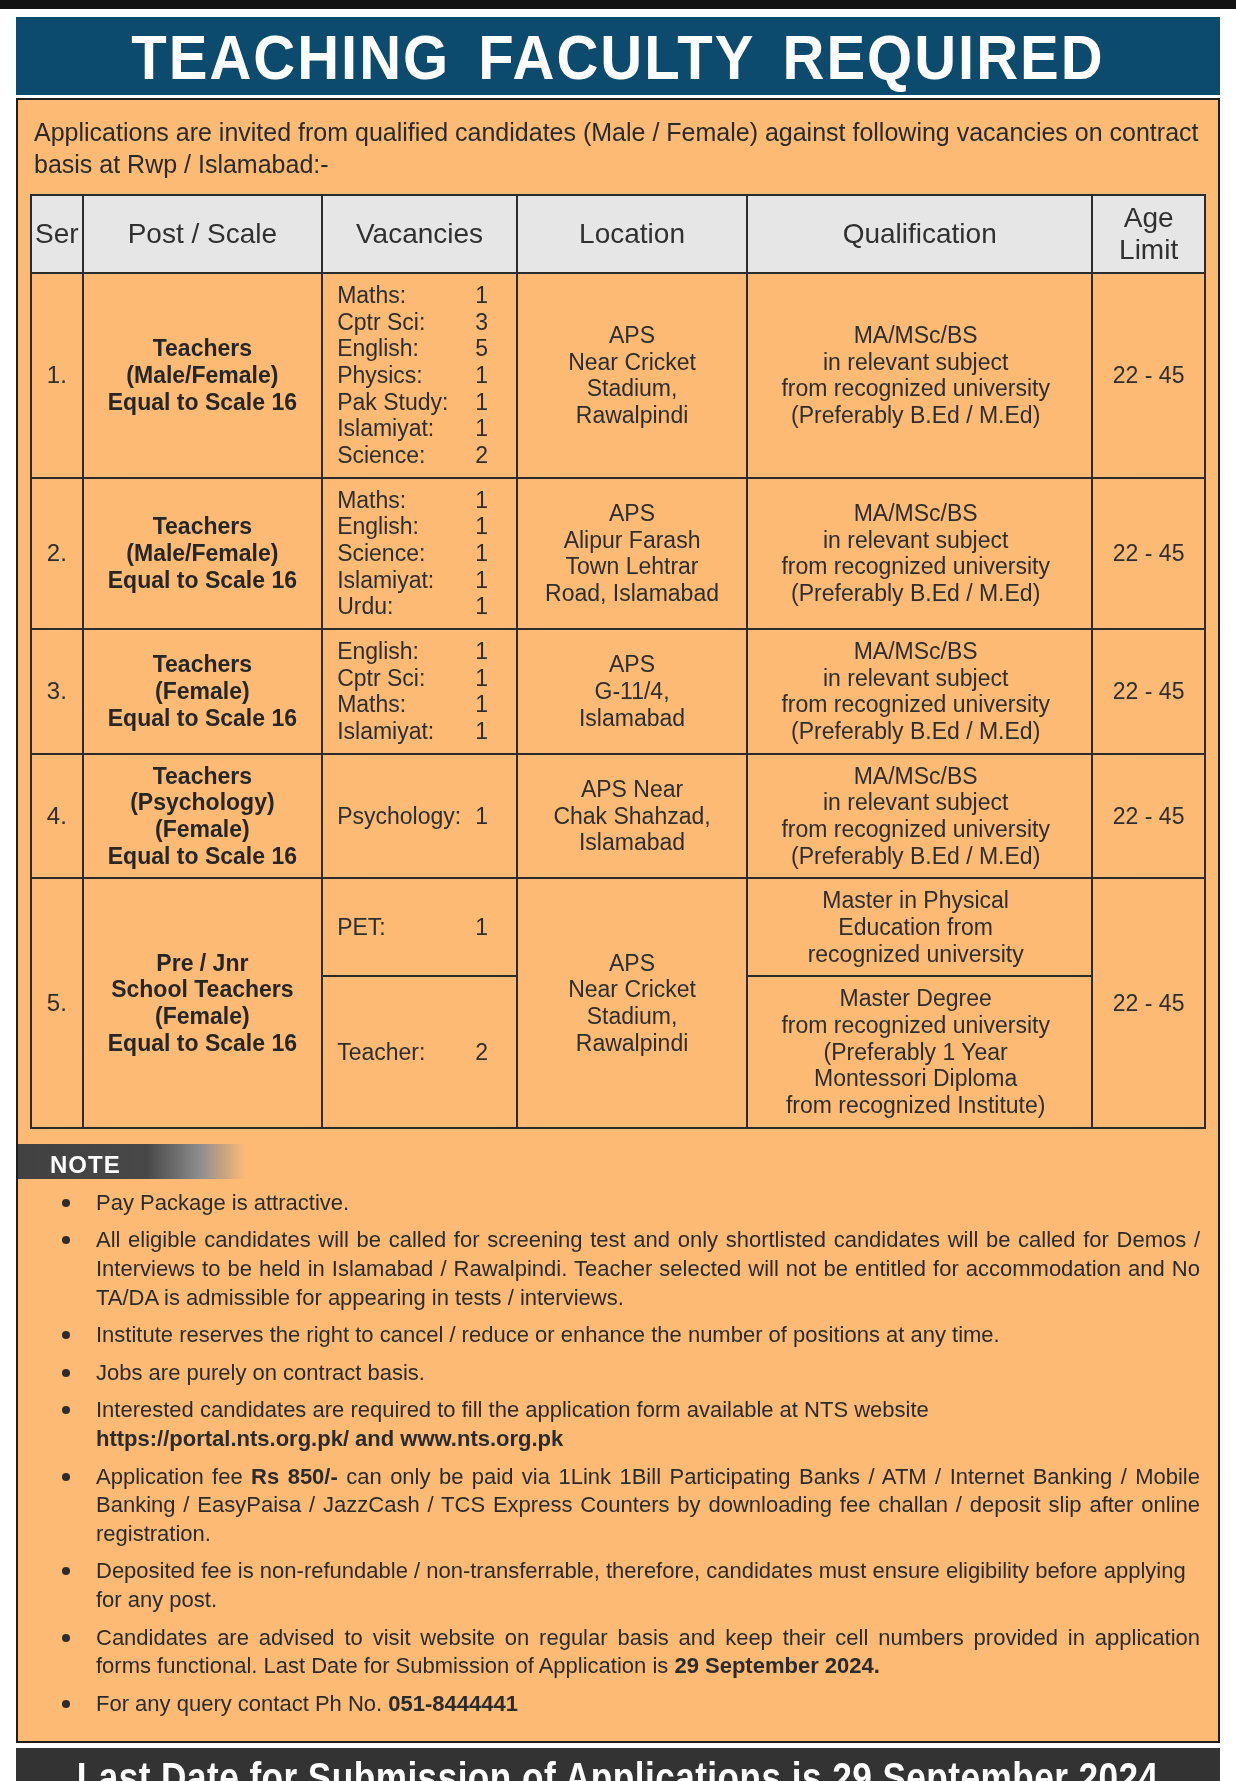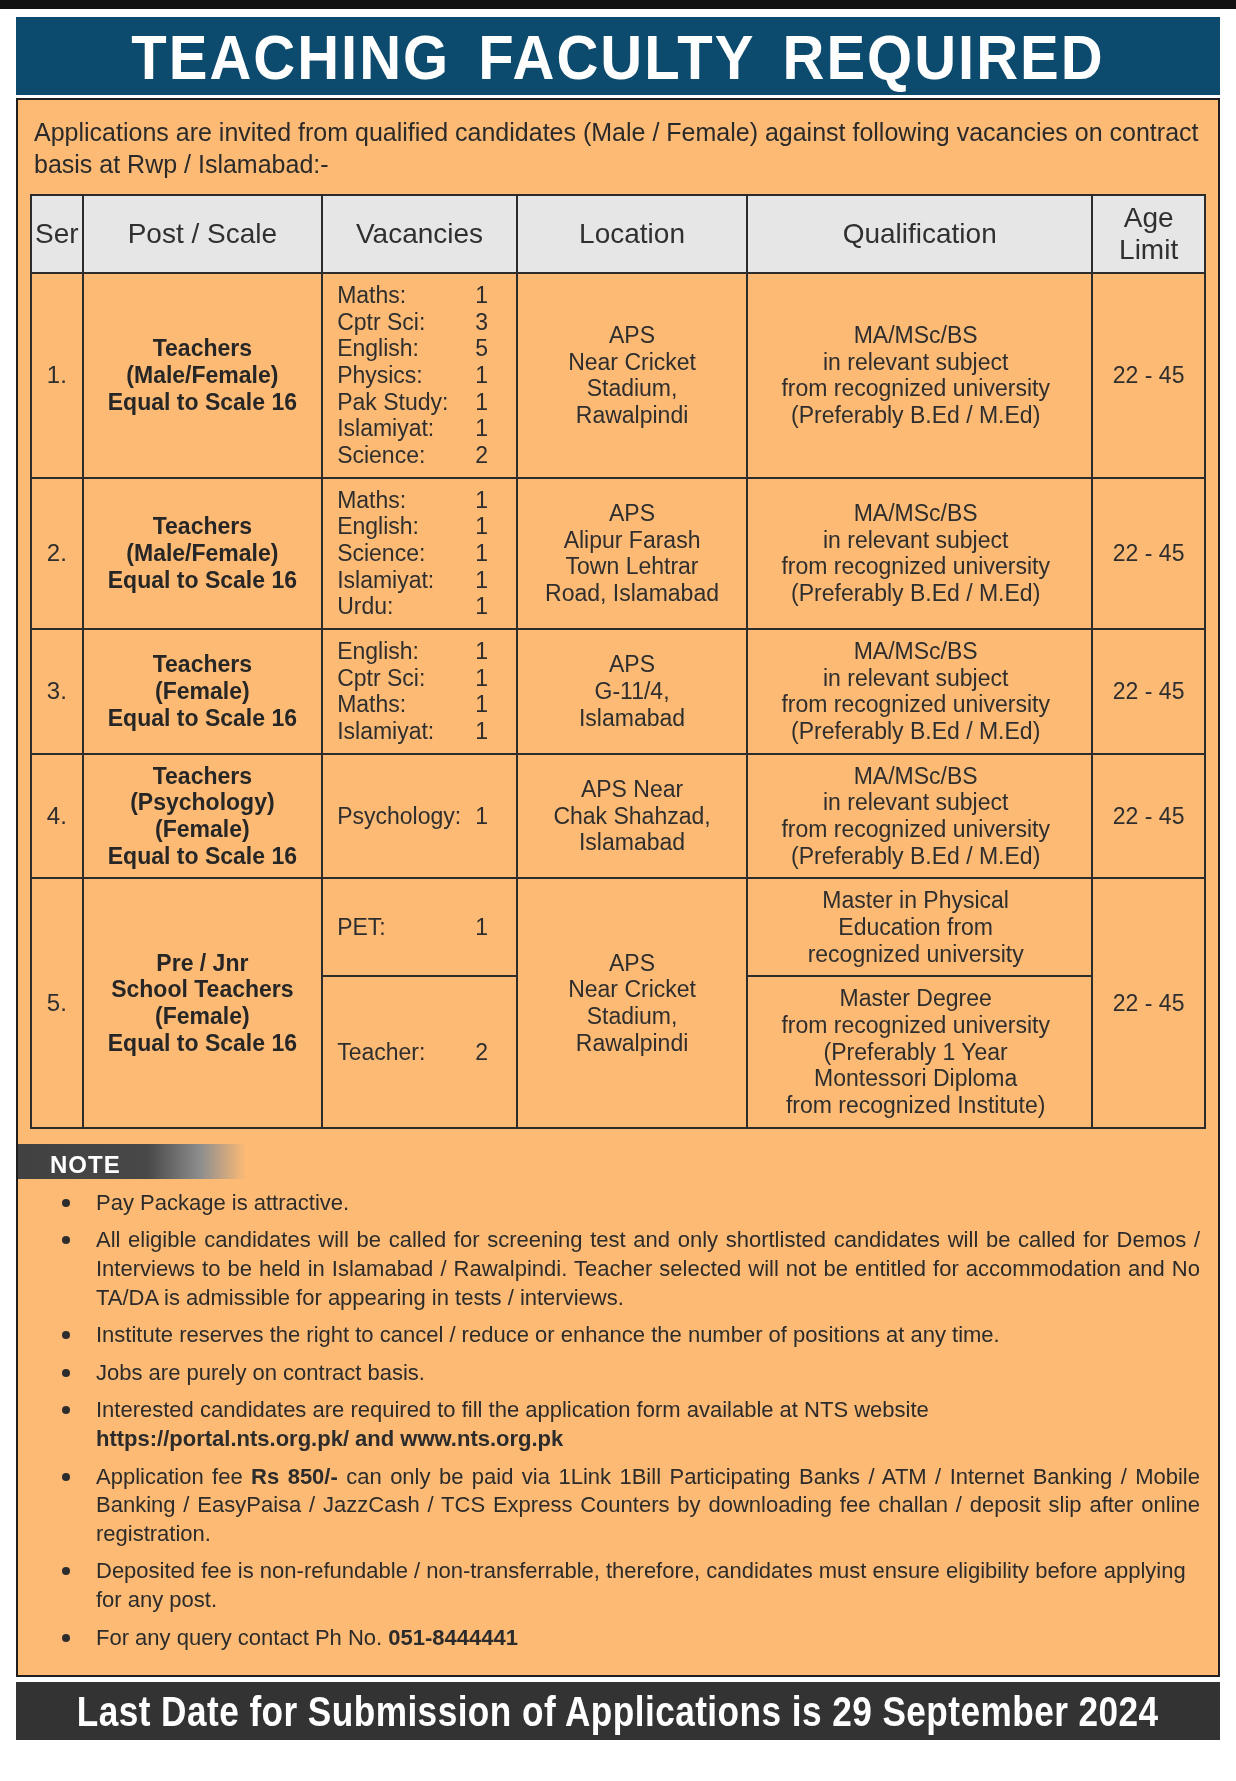--- a/index.html
+++ b/index.html
@@ -397,20 +397,24 @@
         <div class="bullet-item">
           <span class="bullet-dot"></span>
           <div class="bullet-text justify"><span>Application fee </span><span class="seg-bold ">Rs 850/-</span><span> can only be paid via 1Link 1Bill Participating Banks / ATM / Internet Banking / Mobile Banking / EasyPaisa / JazzCash / TCS Express Counters by downloading fee challan / deposit slip after online registration.</span></div>
         </div>
         <div class="bullet-item">
           <span class="bullet-dot"></span>
           <div class="bullet-text"><span>Deposited fee is non-refundable / non-transferrable, therefore, candidates must ensure eligibility before applying for any post.</span></div>
         </div>
         <div class="bullet-item">
           <span class="bullet-dot"></span>
+          <div class="bullet-text justify"><span>Candidates are advised to visit website on regular basis and keep their cell numbers provided in application forms functional. Last Date for Submission of Application is </span><span class="seg-bold ">29 September 2024.</span></div>
+        </div>
+        <div class="bullet-item">
+          <span class="bullet-dot"></span>
           <div class="bullet-text"><span>For any query contact Ph No. </span><span class="seg-bold ">051-8444441</span></div>
         </div>
       </div>
 
   </div>
 
   <div class="footer-bar">
     <span class="footer-text">Last Date for Submission of Applications is  29 September 2024</span>
   </div>
 

